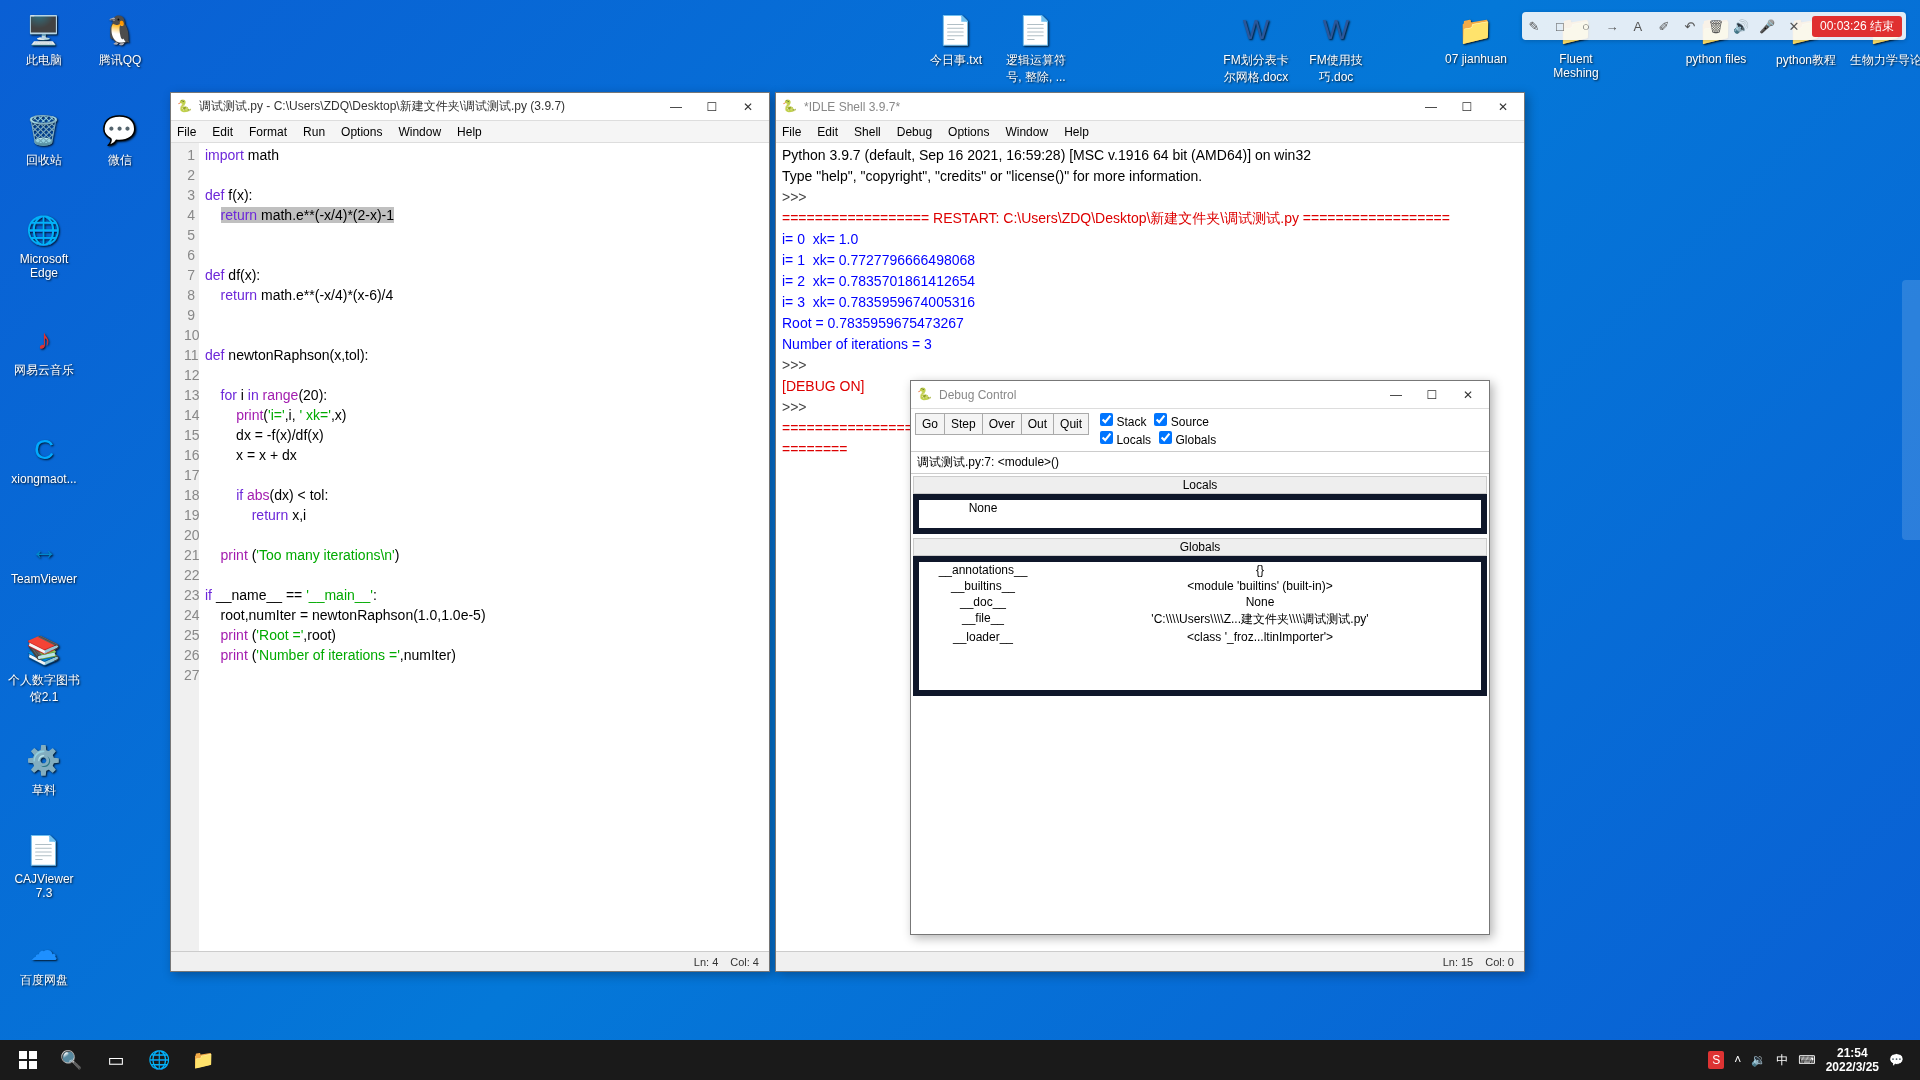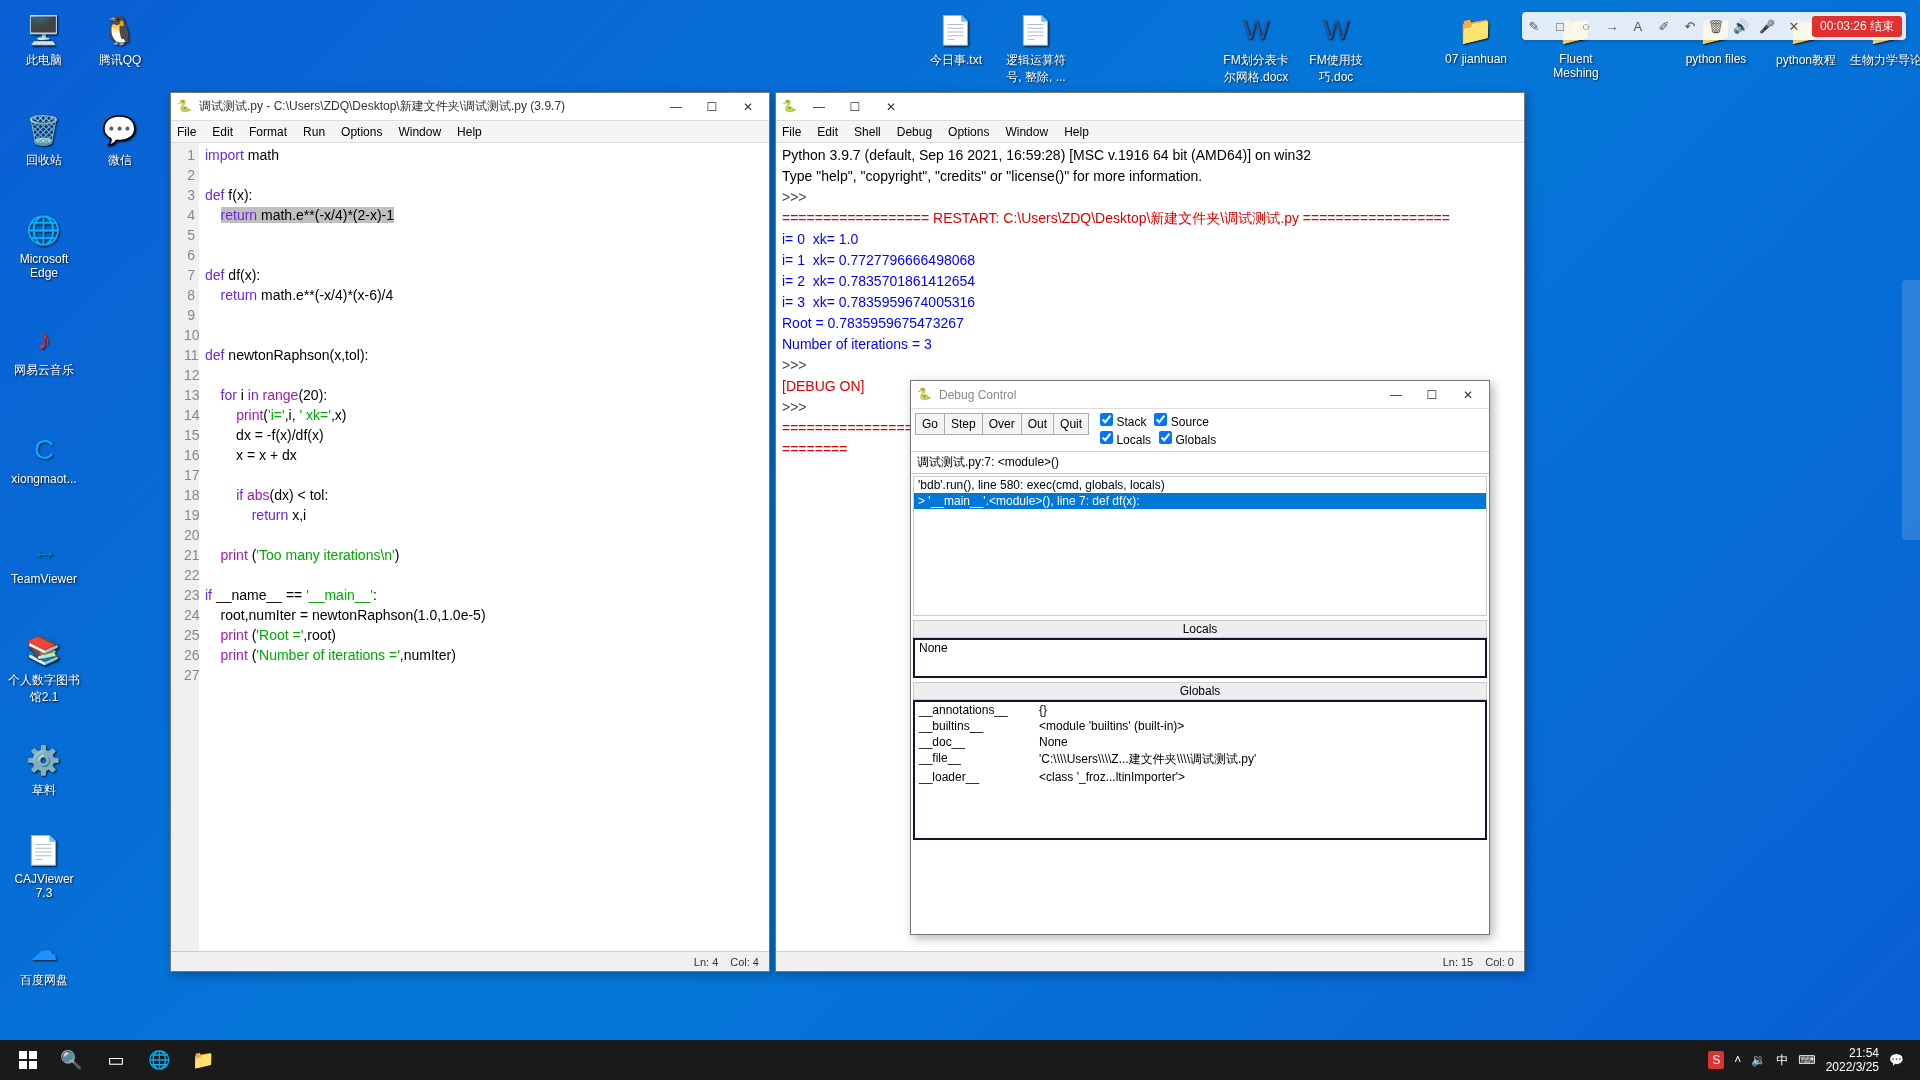--- a/index.html
+++ b/index.html
@@ -42,35 +42,35 @@
 .dbg-top { display: flex; align-items: flex-start; padding: 4px; gap: 4px; border-bottom: 1px solid #ccc; font-size: 12px; }
 .dbg-btns { display: flex; }
 .dbg-btn { border: 1px solid #aaa; background: #f4f4f4; padding: 3px 6px; font-size: 12px; margin-right: -1px; }
 .dbg-checks { display: flex; flex-direction: column; margin-left: 8px; font-size: 12px; gap: 2px; }
 .dbg-checks-row { display: flex; gap: 8px; }
 .dbg-line { padding: 2px 6px; font-size: 12px; border-bottom: 1px solid #ccc; }
 .dbg-stack { height: 140px; overflow: auto; font-size: 12px; border: 1px solid #ccc; margin: 2px; }
 .dbg-stack-row { padding: 1px 4px; }
 .dbg-stack-row.sel { background: #0078d7; color: #fff; }
 .dbg-section-title { background: #eee; border: 1px solid #ccc; text-align: center; font-size: 12px; padding: 1px 0; margin: 2px 2px 0 2px; }
-.dbg-vars { border: 2px solid #0f172a; margin: 0 2px 2px 2px; font-size: 12px; }
+.dbg-vars { border: 6px solid #0f172a; margin: 0 2px 2px 2px; font-size: 12px; text-align: center; }
 .dbg-var-row { display: flex; padding: 1px 4px; }
 .dbg-var-name { width: 120px; }
 .dbg-var-val { flex: 1; }
 
 
 .rec-toolbar { position: absolute; top: 12px; right: 14px; height: 28px; background: rgba(250,250,250,0.9); border-radius: 4px; display: flex; align-items: center; padding: 0 4px; gap: 10px; box-shadow: 0 1px 4px rgba(0,0,0,0.2); font-size: 13px; }
 .rec-toolbar .ticon { width: 16px; height: 16px; display: flex; align-items: center; justify-content: center; color: #555; }
 .rec-time { background: #e03030; color: #fff; padding: 2px 8px; border-radius: 3px; font-size: 12px; }
 
 
 .taskbar { position: absolute; left: 0; right: 0; bottom: 0; height: 40px; background: #1a1a1a; display: flex; align-items: center; padding: 0 6px; }
 .taskbar .tbtn { width: 44px; height: 40px; display: flex; align-items: center; justify-content: center; color: #fff; font-size: 18px; }
 .taskbar-right { margin-left: auto; display: flex; align-items: center; gap: 10px; color: #fff; font-size: 12px; padding-right: 10px; }
-.taskbar-clock { text-align: right; line-height: 14px; }
+.taskbar-clock { text-align: center; line-height: 14px; font-weight: bold; }
 
 
 .rightbar { position: absolute; right: 0; top: 280px; width: 18px; height: 260px; background: rgba(255,255,255,0.15); border-radius: 4px 0 0 4px; }
 
 svg { display: block; }
 </style>
 </head>
 <body>
 
 <div class="desktop-icon" style="top:10px; left:8px;">
@@ -236,20 +236,21 @@
   </div>
   <div class="statusbar">
     <span>Ln: 4</span>
     <span>Col: 4</span>
   </div>
 </div>
 
 <div class="win" style="left:775px; top:92px; width:750px; height:880px;">
   <div class="titlebar inactive">
     <span class="tico">🐍</span>
+    <span class="title-text">*IDLE Shell 3.9.7*</span>
     <div class="winbtns">
       <div class="winbtn">—</div>
       <div class="winbtn">☐</div>
       <div class="winbtn close">✕</div>
     </div>
   </div>
   <div class="menubar">
     <span>File</span>
     <span>Edit</span>
     <span>Shell</span>
@@ -302,24 +303,20 @@
         <label><input type="checkbox" checked="" style=""> <span>Stack</span></label>
         <label><input type="checkbox" checked="" style=""> <span>Source</span></label>
       </div>
       <div class="dbg-checks-row">
         <label><input type="checkbox" checked="" style=""> <span>Locals</span></label>
         <label><input type="checkbox" checked="" style=""> <span>Globals</span></label>
       </div>
     </div>
   </div>
   <div class="dbg-line">调试测试.py:7: &lt;module&gt;()</div>
-  <div class="dbg-stack">
-    <div class="dbg-stack-row">'bdb'.run(), line 580: exec(cmd, globals, locals)</div>
-    <div class="dbg-stack-row sel">&gt; '__main__'.&lt;module&gt;(), line 7: def df(x):</div>
-  </div>
   <div class="dbg-section-title">Locals</div>
   <div class="dbg-vars" style="height:40px;">
     <div class="dbg-var-row">
         <span class="dbg-var-name">None</span>
       </div>
   </div>
   <div class="dbg-section-title">Globals</div>
   <div class="dbg-vars" style="height:140px; overflow:auto;">
     <div class="dbg-var-row">
         <span class="dbg-var-name">__annotations__</span>

